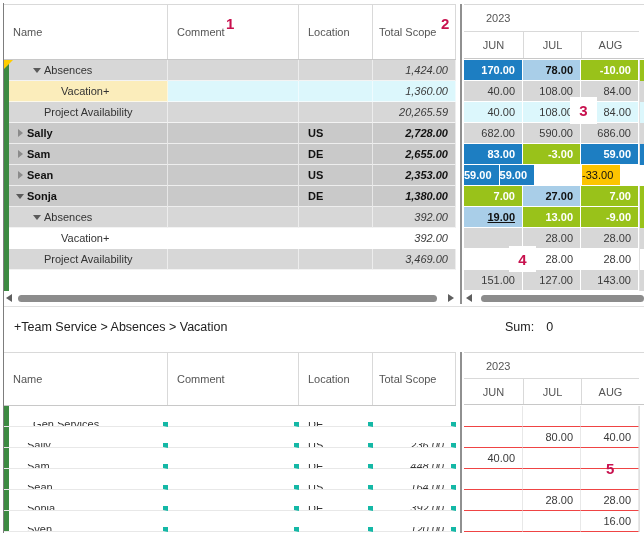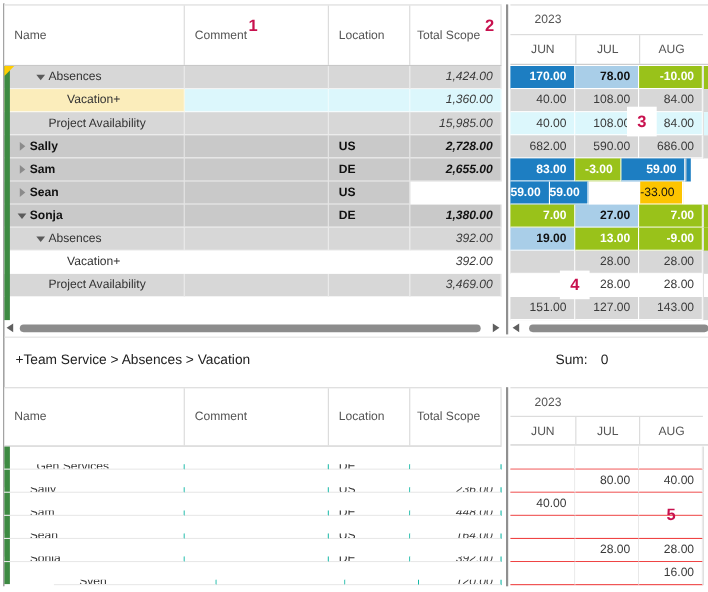--- a/index.html
+++ b/index.html
@@ -25,21 +25,21 @@
 
   .rowsL{position:absolute;left:0;width:452px;}
   .rowsR{position:absolute;left:460px;width:180px;}
   .trow{display:flex;height:21px;box-sizing:border-box;}
   .cell{box-sizing:border-box;display:flex;align-items:center;overflow:hidden;white-space:nowrap;}
   .cname{width:164px;}
   .ccomment{width:131px;}
   .cloc{width:74px;padding-left:9px;}
   .ctotal{width:83px;justify-content:flex-end;padding-right:7px;font-style:italic;color:#3a3a3a;}
   .top .cell{border-right:1px solid rgba(255,255,255,.55);border-bottom:1px solid rgba(255,255,255,.7);}
-  .bot .cell{border-right:1px solid #14b8a6;border-bottom:1px solid #e8e8e8;margin-top:16px;}
+  .bot .cell{border-right:5px solid #14b8a6;border-bottom:1px solid #e8e8e8;margin-top:16px;}
   .mcell{box-sizing:border-box;display:flex;align-items:center;justify-content:flex-end;
          padding-right:7px;border-right:1px solid #fff;border-bottom:1px solid #fff;color:#3a3a3a;}
   .bot .mcell{border-right:1px solid #e8e8e8;border-bottom:1px solid #ef4444;}
   .sliver{width:5px;box-sizing:border-box;border-left:1px solid #e0e0e0;}
   .bold{font-weight:bold;color:#111;}
   .tgl{width:14px;display:flex;align-items:center;justify-content:center;flex:none;}
   .tri-open{width:0;height:0;border-left:4px solid transparent;border-right:4px solid transparent;border-top:5px solid #5a5a5a;}
   .tri-closed{width:0;height:0;border-top:4px solid transparent;border-bottom:4px solid transparent;border-left:5px solid #8b8b8b;}
   .greenbar{position:absolute;width:5px;background:var(--c-bar);z-index:3;}
   .corner{position:absolute;width:0;height:0;border-left:9px solid #ffcc00;border-bottom:9px solid transparent;z-index:4;}
@@ -116,21 +116,21 @@
           <div class="cell cloc bg-cyan"></div>
           <div class="cell ctotal bg-cyan">1,360.00</div>
         </div>
         <div class="trow">
           <div class="cell cname bg-child" style="padding-left: 26px;">
             <div class="tgl"></div>
             <div class="">Project Availability</div>
           </div>
           <div class="cell ccomment bg-child"></div>
           <div class="cell cloc bg-child"></div>
-          <div class="cell ctotal bg-child">15,985.00</div>
+          <div class="cell ctotal bg-child">20,265.59</div>
         </div>
         <div class="trow">
           <div class="cell cname bg-parent" style="padding-left: 9px;">
             <div class="tgl">
               <div class="tri-closed"></div>
             </div>
             <div class="bold">Sally</div>
           </div>
           <div class="cell ccomment bg-parent"></div>
           <div class="cell cloc bg-parent bold">US</div>
@@ -149,20 +149,21 @@
         </div>
         <div class="trow">
           <div class="cell cname bg-parent" style="padding-left: 9px;">
             <div class="tgl">
               <div class="tri-closed"></div>
             </div>
             <div class="bold">Sean</div>
           </div>
           <div class="cell ccomment bg-parent"></div>
           <div class="cell cloc bg-parent bold">US</div>
+          <div class="cell ctotal bg-parent bold">2,353.00</div>
         </div>
         <div class="trow">
           <div class="cell cname bg-parent" style="padding-left: 9px;">
             <div class="tgl">
               <div class="tri-open"></div>
             </div>
             <div class="bold">Sonja</div>
           </div>
           <div class="cell ccomment bg-parent"></div>
           <div class="cell cloc bg-parent bold">DE</div>
@@ -218,38 +219,38 @@
           <div class="sliver bg-cyan"></div>
         </div>
         <div class="trow">
           <div class="mcell bg-child" style="width: 59px;">682.00</div>
           <div class="mcell bg-child" style="width: 58px;">590.00</div>
           <div class="mcell bg-child" style="width: 58px;">686.00</div>
           <div class="sliver bg-child"></div>
         </div>
         <div class="trow">
           <div class="mcell bg-blue" style="width: 59px;">83.00</div>
-          <div class="mcell bg-green" style="width: 42px;">-3.00</div>
+          <div class="mcell bg-green" style="width: 58px;">-3.00</div>
           <div class="mcell bg-blue" style="width: 58px;">59.00</div>
           <div class="sliver bg-blue"></div>
         </div>
         <div class="trow">
           <div class="mcell bg-blue" style="width: 59px;">59.00</div>
           <div class="mcell bg-blue" style="width: 58px;">59.00</div>
           <div class="mcell bg-yellow" style="width: 58px;">-33.00</div>
           <div class="sliver bg-yellow"></div>
         </div>
         <div class="trow">
           <div class="mcell bg-green" style="width: 59px;">7.00</div>
           <div class="mcell bg-lightblue" style="width: 58px;">27.00</div>
           <div class="mcell bg-green" style="width: 58px;">7.00</div>
           <div class="sliver bg-green"></div>
         </div>
         <div class="trow">
-          <div class="mcell bg-lightblue" style="width: 59px;">19.00</div>
+          <div class="mcell bg-lightblue" style="width: 59px; text-decoration: underline;">19.00</div>
           <div class="mcell bg-green" style="width: 58px;">13.00</div>
           <div class="mcell bg-green" style="width: 58px;">-9.00</div>
           <div class="sliver bg-green"></div>
         </div>
         <div class="trow">
           <div class="mcell bg-child" style="width: 59px;"></div>
           <div class="mcell bg-child" style="width: 58px;">28.00</div>
           <div class="mcell bg-child" style="width: 58px;">28.00</div>
           <div class="sliver bg-child"></div>
         </div>
@@ -349,21 +350,21 @@
         <div class="trow" style="position: relative;">
           <div class="" style="position: absolute; left: 0px; top: 0px; bottom: 1px; width: 5px; background: var(--c-bar);"></div>
           <div class="cell cname bg-white" style="padding-left: 9px;">
             <div class="tgl"></div>
             <div class="">Sonja</div>
           </div>
           <div class="cell ccomment bg-white"></div>
           <div class="cell cloc bg-white">DE</div>
           <div class="cell ctotal bg-white">392.00</div>
         </div>
-        <div class="trow" style="position: relative; padding-left: 45px;">
+        <div class="trow" style="position: relative;">
           <div class="" style="position: absolute; left: 0px; top: 0px; bottom: 1px; width: 5px; background: var(--c-bar);"></div>
           <div class="cell cname bg-white" style="padding-left: 9px;">
             <div class="tgl"></div>
             <div class="">Sven</div>
           </div>
           <div class="cell ccomment bg-white"></div>
           <div class="cell cloc bg-white"></div>
           <div class="cell ctotal bg-white">120.00</div>
         </div>
       </div>

